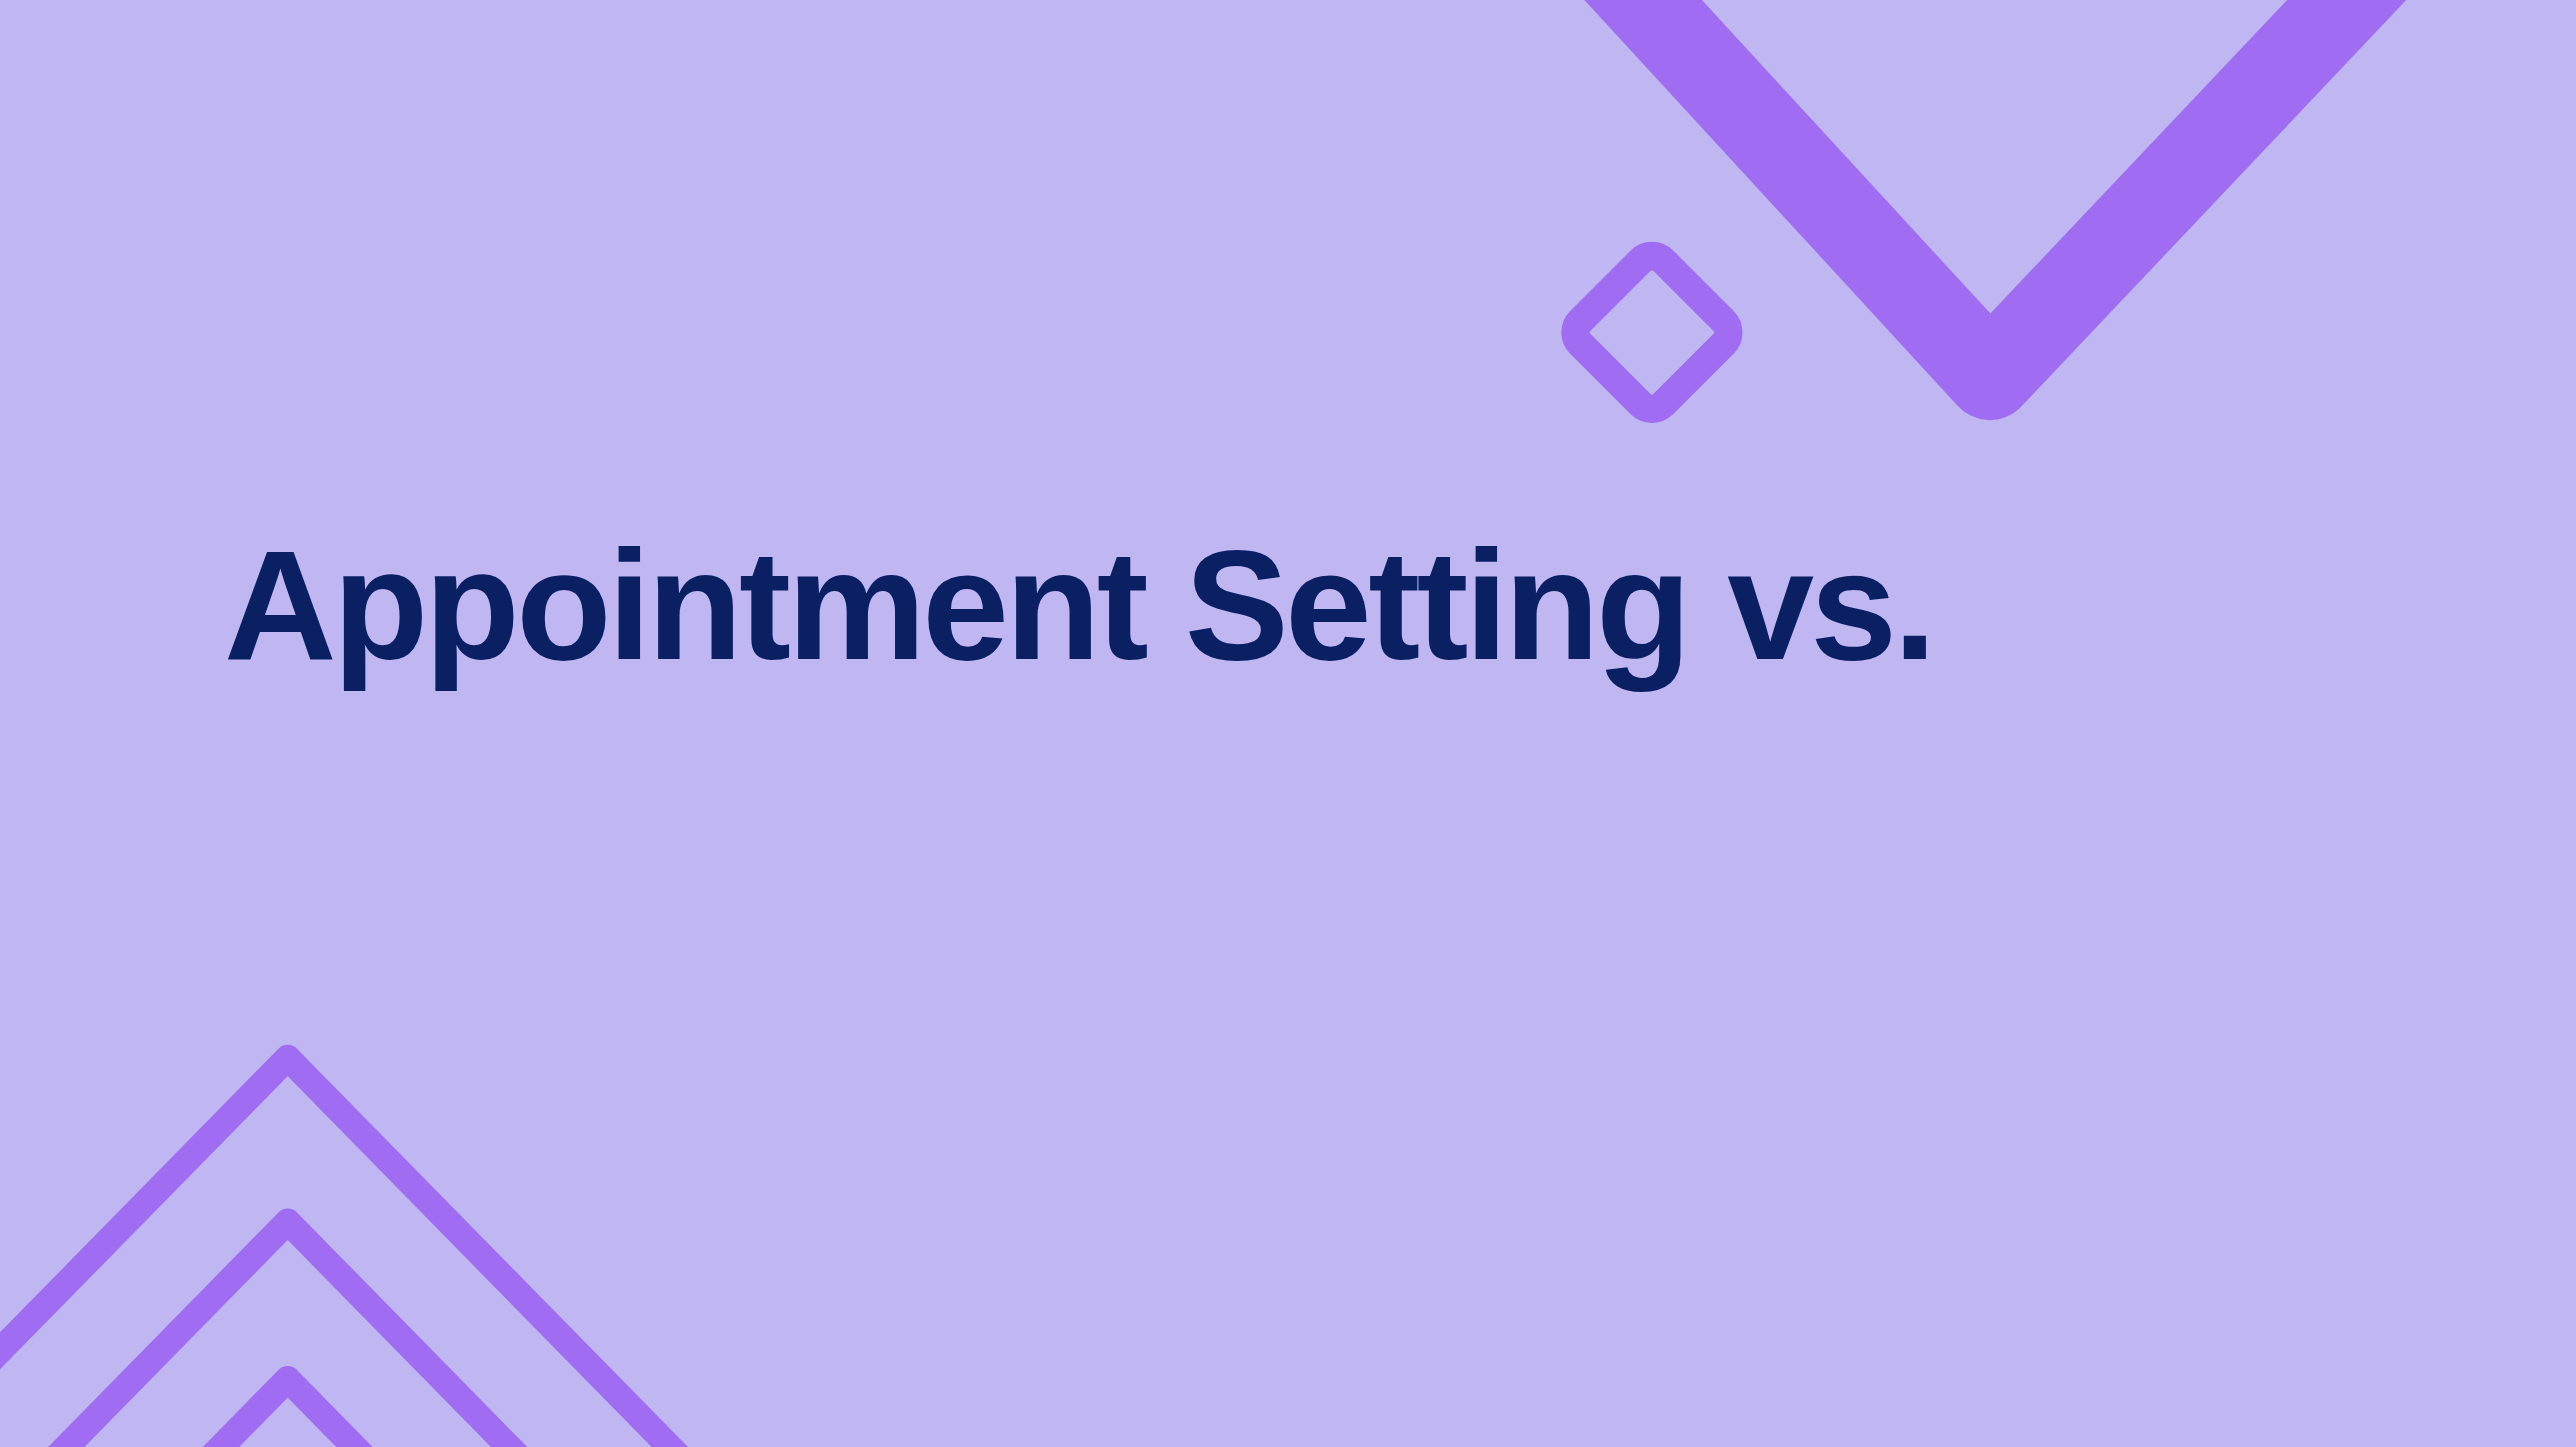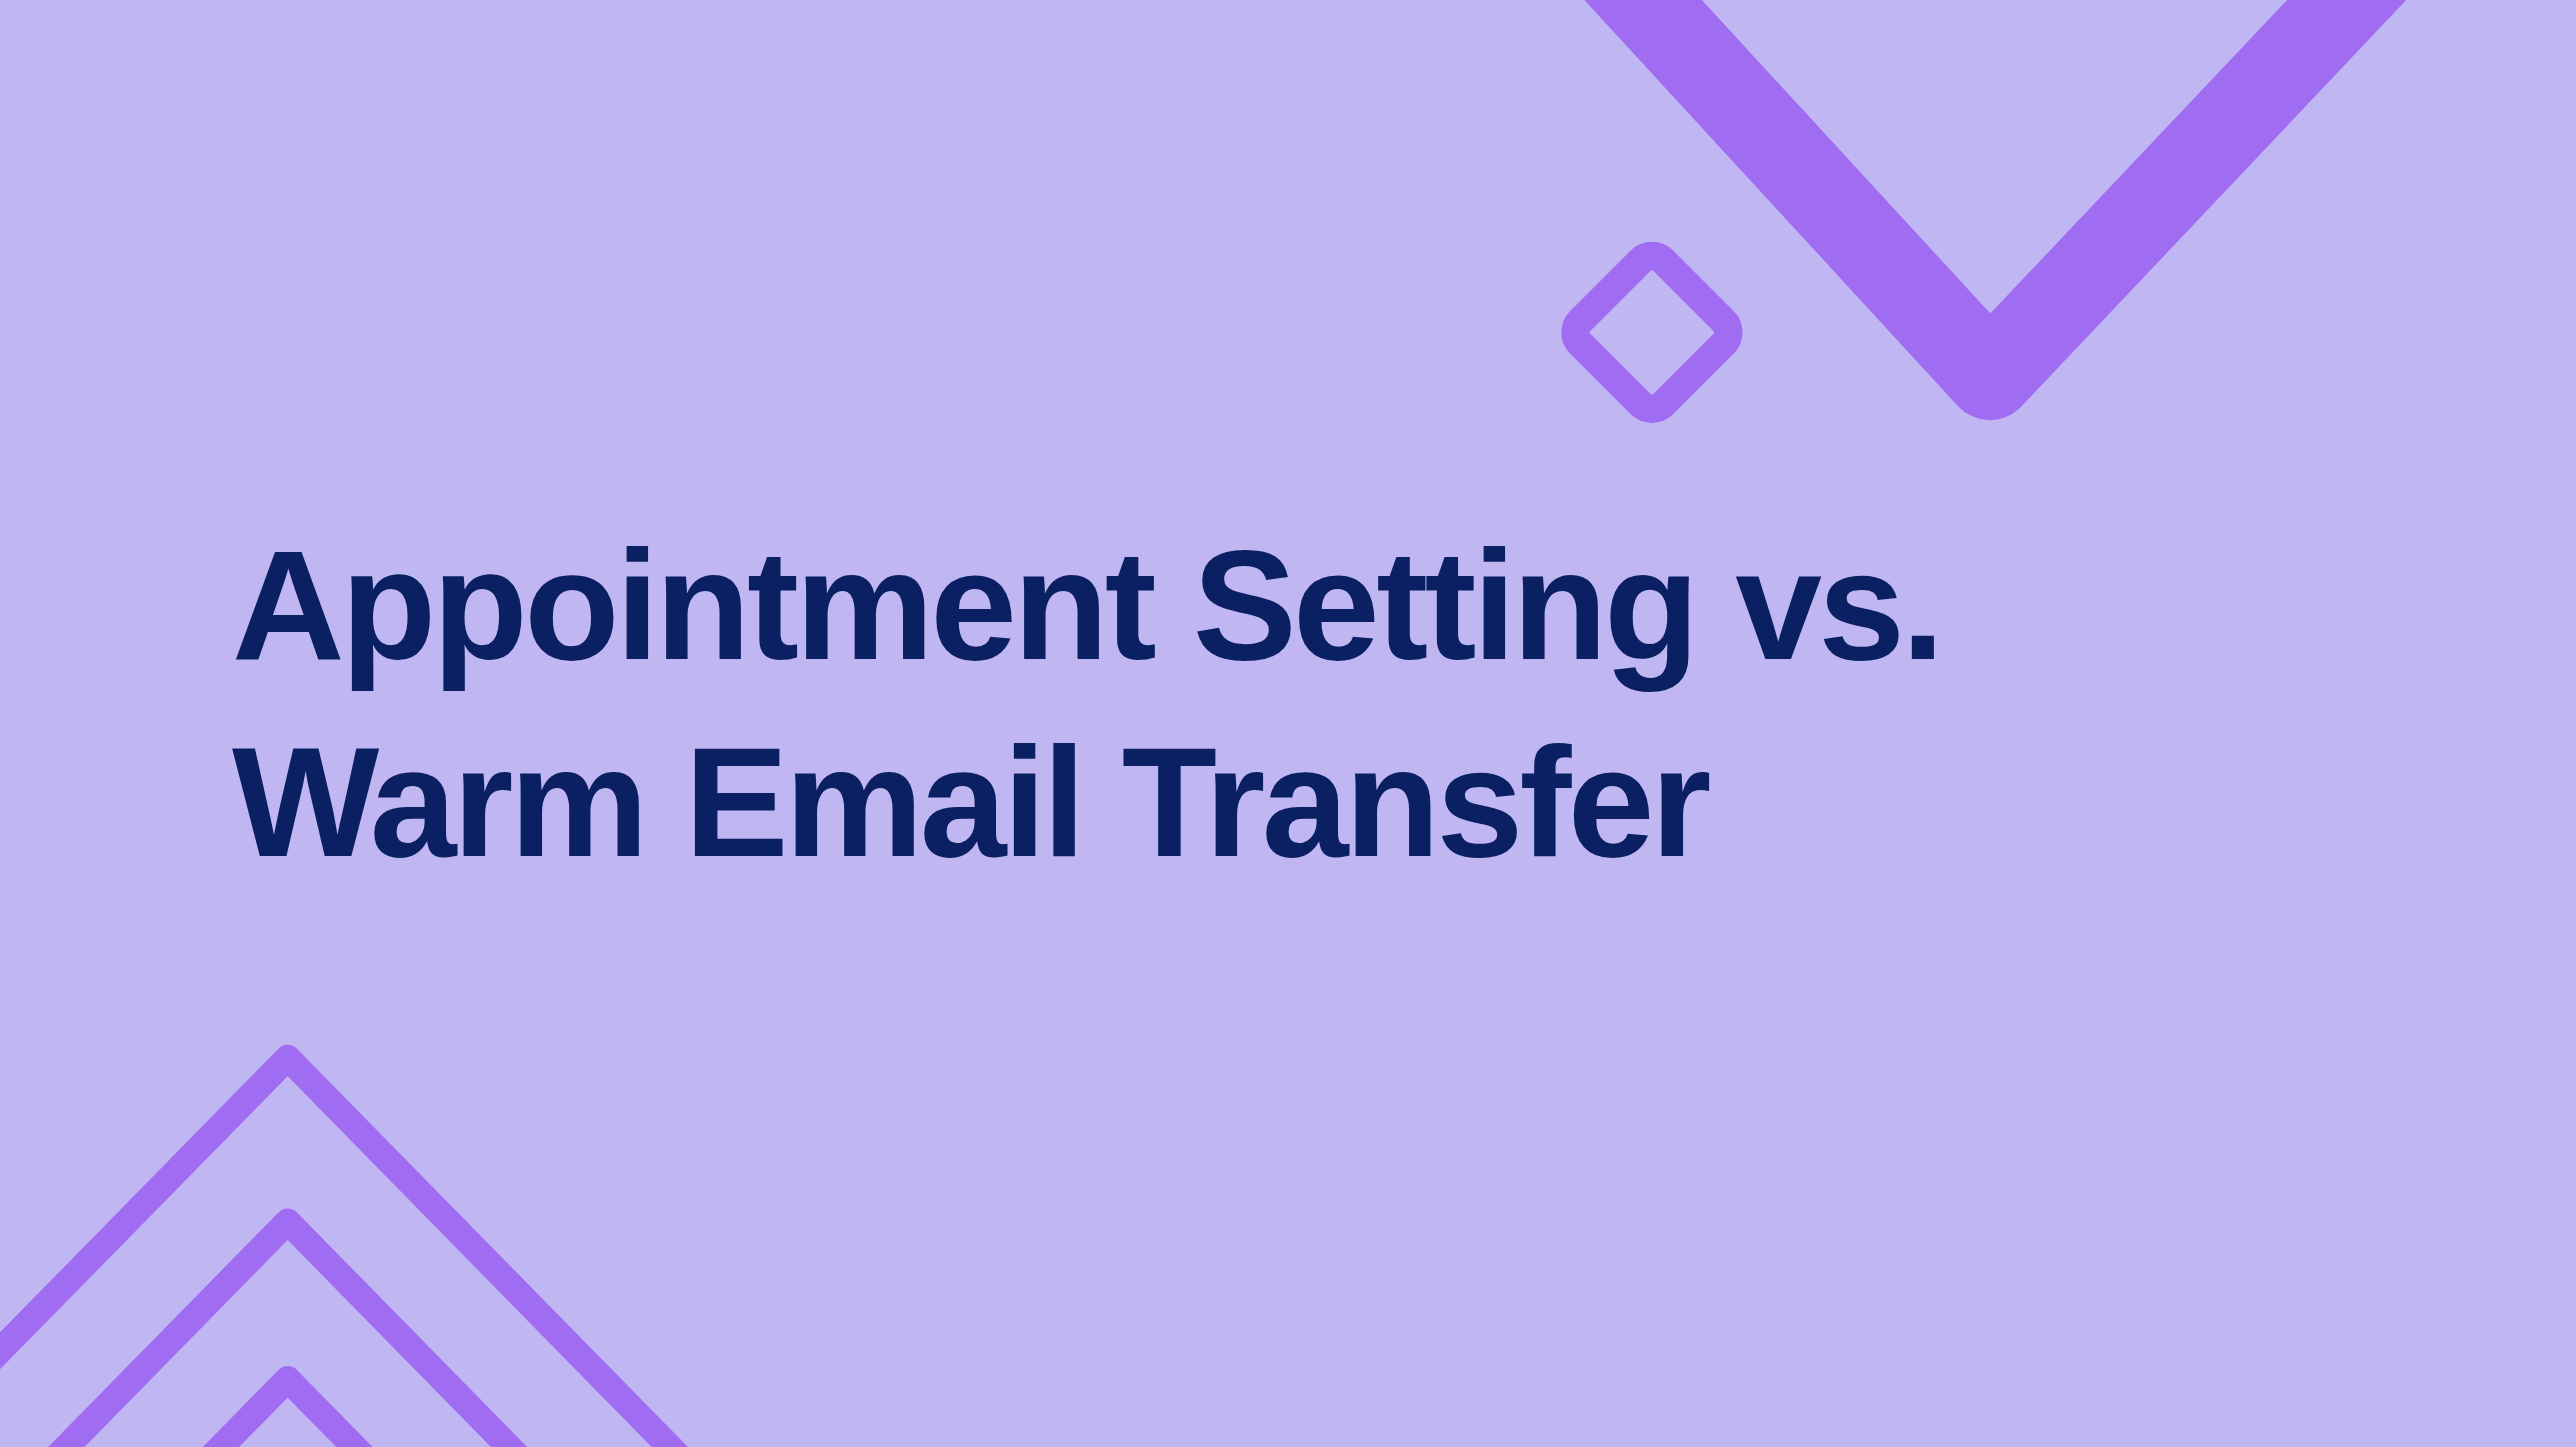--- a/index.html
+++ b/index.html
@@ -24,21 +24,21 @@
     top: 0;
     left: 0;
     width: 2576px;
     height: 1447px;
     pointer-events: none;
   }
 
   
   .title-block {
     position: absolute;
-    left: 232px;
+    left: 224px;
     top: 507px;
     width: 2163px;
   }
 
   .title-line {
     display: block;
     color: #0a2063;
     font-family: "Liberation Sans", "DejaVu Sans", sans-serif;
     font-weight: 700;
     font-size: 156px;
@@ -67,17 +67,16 @@
 
     <g fill="none" stroke="#a06df2" stroke-width="42" stroke-linecap="round" stroke-linejoin="round">
       <path d="M -230 2420 L 465 1712 L 1160 2420"></path>
       <path d="M -230 2685 L 465 1977 L 1160 2685"></path>
       <path d="M -230 2940 L 465 2232 L 1160 2940"></path>
     </g>
   </svg>
 
   <div class="title-block">
     <span class="title-line">Appointment Setting vs.</span>
-    <span class="title-line">Warm Email Transfer</span>
   </div>
 
 </div>
 
 
 </body></html>

